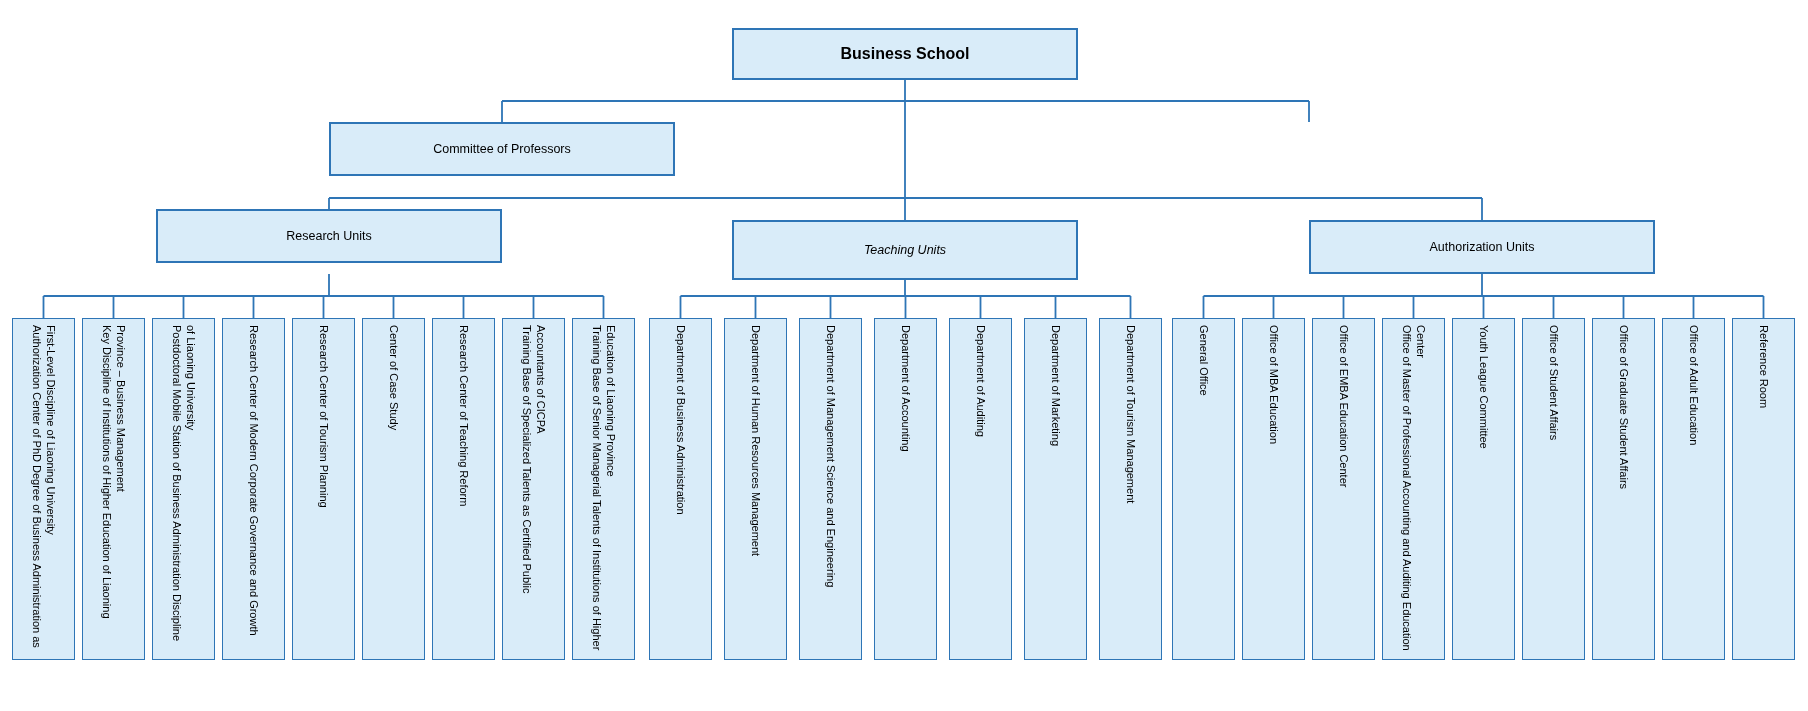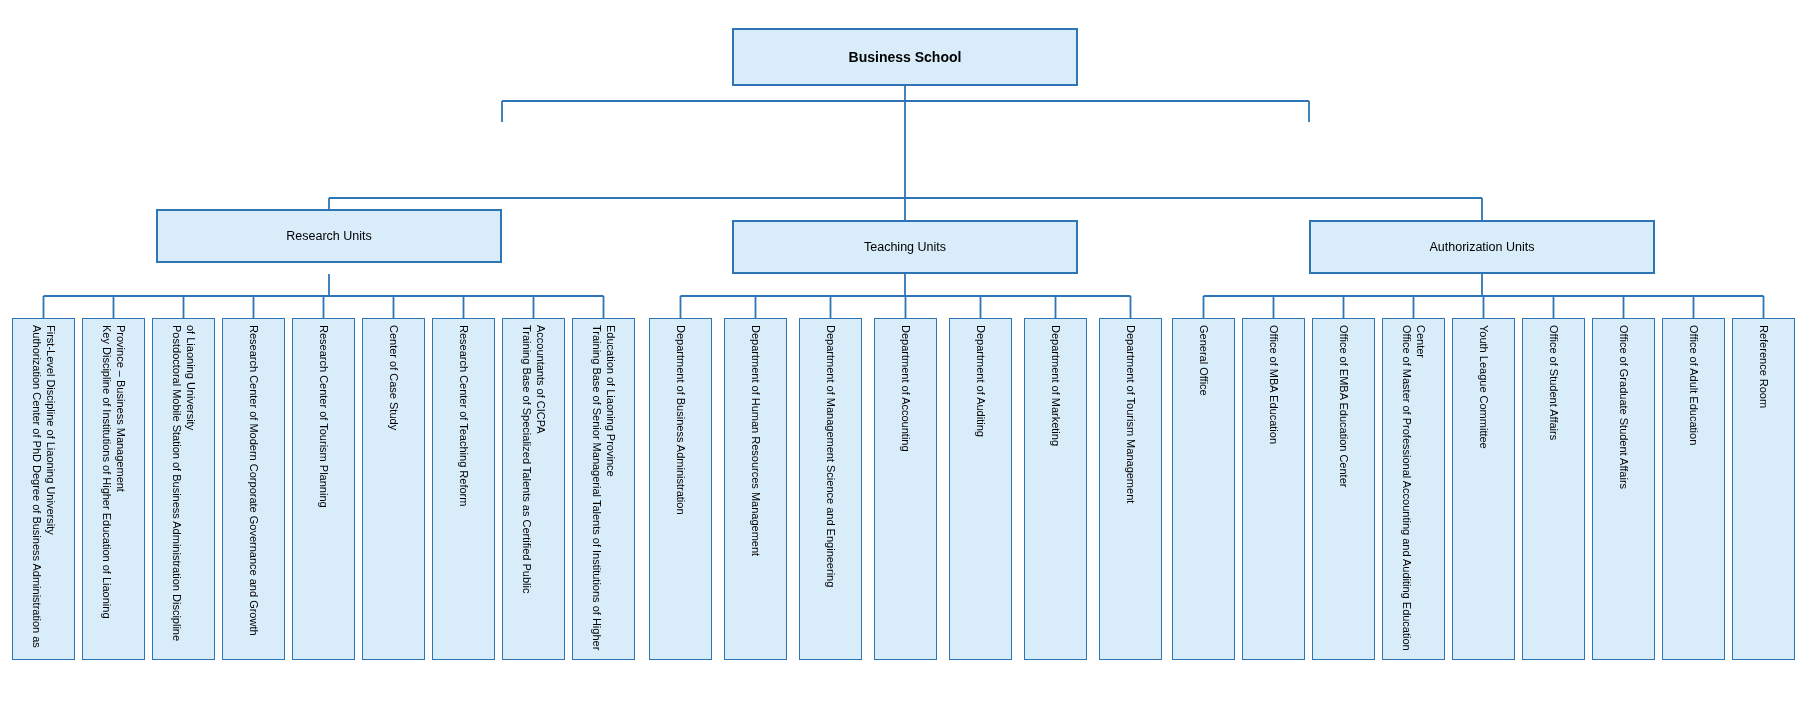--- a/index.html
+++ b/index.html
@@ -22,25 +22,25 @@
     position: absolute;
     background: #d9ecf9;
     border: 2px solid #2e75b6;
     display: flex;
     align-items: center;
     justify-content: center;
     text-align: center;
     font-size: 12.5px;
     padding: 2px 8px;
   }
-  #node-root { left: 732px; top: 28px; width: 346px; height: 58px; font-weight: bold; font-size: 14px; }
+  #node-root { left: 732px; top: 28px; width: 346px; height: 52px; font-weight: bold; font-size: 16px; }
   #node-committee   { left: 329px;  top: 122px; width: 346px; height: 54px; }
   #node-academic    { left: 1136px; top: 122px; width: 346px; height: 54px; }
   #node-research    { left: 156px;  top: 209px; width: 346px; height: 54px; }
-  #node-teaching    { left: 732px;  top: 220px; width: 346px; height: 54px; }
+  #node-teaching    { left: 732px;  top: 220px; width: 346px; height: 60px; font-style: italic; }
   #node-admin       { left: 1309px; top: 220px; width: 346px; height: 54px; }
 
   .leaf-row {
     position: absolute;
     top: 318px;
     display: flex;
   }
   #row-research { left: 12px;   gap: 7px; }
   #row-teaching { left: 649px;  gap: 12px; }
   #row-admin    { left: 1172px; gap: 7px; }
@@ -71,20 +71,23 @@
     <path d="M905 80 V220 M502 101 H1309 M502 101 V122 M1309 101 V122 M329 198 H1482 M329 198 V220 M1482 198 V220" stroke="#2e75b6" stroke-width="1.8" fill="none"></path>
     <path d="M329 274 V296 M43.5 296 H603.5 M43.5 296 V318 M113.5 296 V318 M183.5 296 V318 M253.5 296 V318 M323.5 296 V318 M393.5 296 V318 M463.5 296 V318 M533.5 296 V318 M603.5 296 V318" stroke="#2e75b6" stroke-width="1.8" fill="none"></path>
     <path d="M905 274 V296 M680.5 296 H1130.5 M680.5 296 V318 M755.5 296 V318 M830.5 296 V318 M905.5 296 V318 M980.5 296 V318 M1055.5 296 V318 M1130.5 296 V318" stroke="#2e75b6" stroke-width="1.8" fill="none"></path>
     <path d="M1482 274 V296 M1203.5 296 H1763.5 M1203.5 296 V318 M1273.5 296 V318 M1343.5 296 V318 M1413.5 296 V318 M1483.5 296 V318 M1553.5 296 V318 M1623.5 296 V318 M1693.5 296 V318 M1763.5 296 V318" stroke="#2e75b6" stroke-width="1.8" fill="none"></path>
   </svg>
 
   <div class="node" id="node-root">
     <span>Business School</span>
   </div>
 
+  <div class="node" id="node-committee">
+    <span>Committee of Professors</span>
+  </div>
 
   <div class="node" id="node-research">
     <span>Research Units</span>
   </div>
   <div class="node" id="node-teaching">
     <span>Teaching Units</span>
   </div>
   <div class="node" id="node-admin">
     <span>Authorization Units</span>
   </div>

